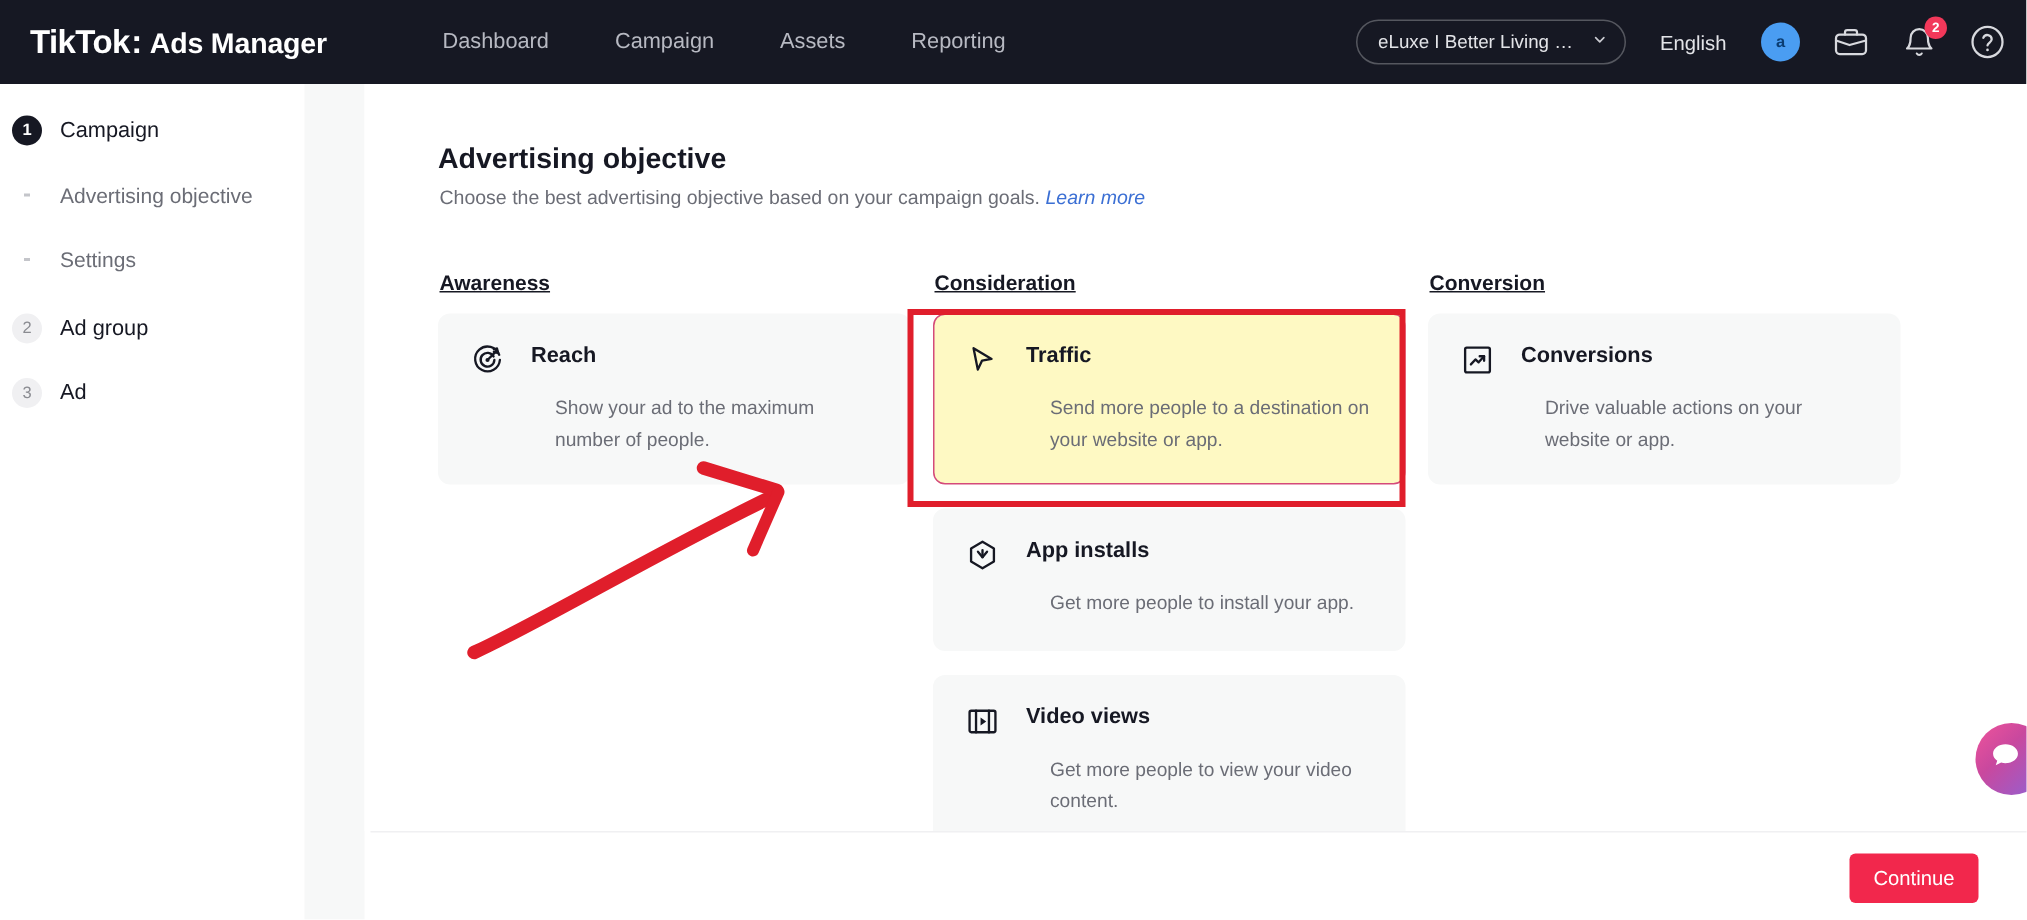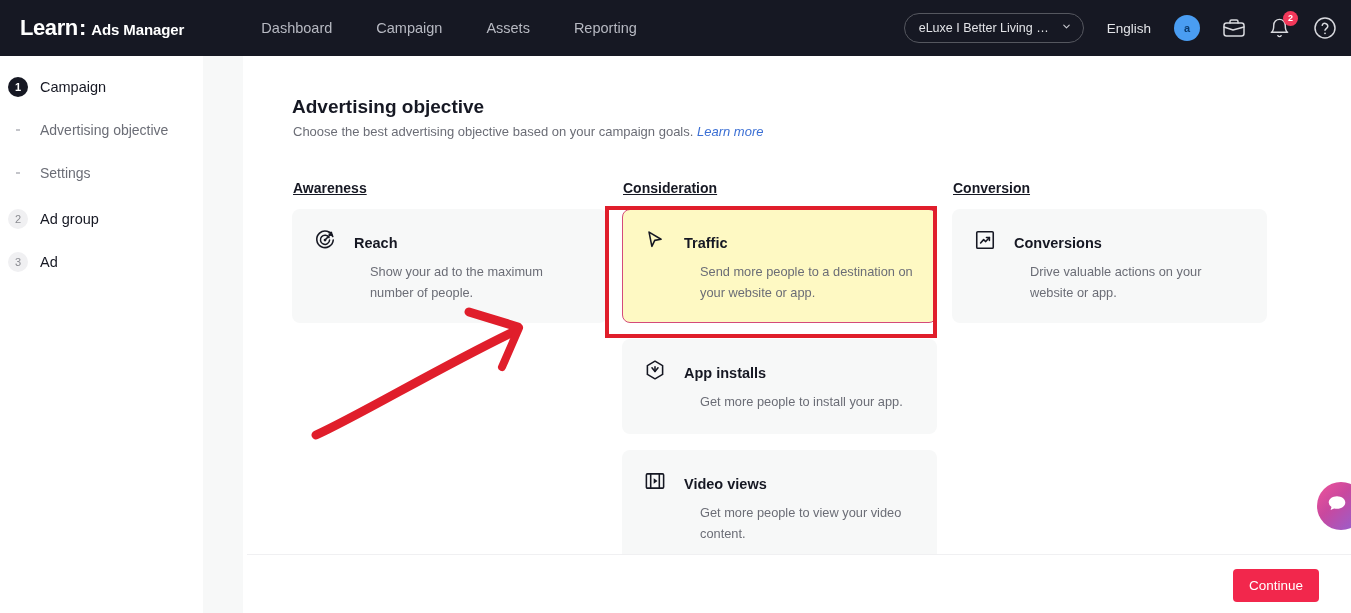--- a/index.html
+++ b/index.html
@@ -21,21 +21,21 @@
   .logo-wrap {
     display: flex; align-items: baseline;
     margin-left: 20px; white-space: nowrap;
   }
   .logo-tiktok {
     color: #ffffff; font-size: 22px; font-weight: bold;
     letter-spacing: -0.4px;
   }
   .logo-colon { color: #ffffff; font-size: 22px; font-weight: bold; margin: 0 1px 0 1px; }
   .logo-ads {
-    color: #ffffff; font-size: 15px; font-weight: bold;
+    color: #ffffff; font-size: 19px; font-weight: bold;
     margin-left: 4px; letter-spacing: -0.1px;
   }
   .nav {
     display: flex; align-items: center;
     margin-left: 77px; gap: 44px;
   }
   .nav-item {
     color: #b7b9c2; font-size: 14.5px; cursor: pointer;
     white-space: nowrap;
   }
@@ -147,21 +147,21 @@
     font-size: 14px; font-weight: bold; color: #161823;
     margin-bottom: 13px; padding-left: 1px; text-decoration: underline;
   }
   .card {
     background: #f7f8f8; border-radius: 8px;
     width: 315px; min-height: 95px;
     padding: 20px 24px 20px 22px;
     margin-bottom: 16px; cursor: pointer;
     position: relative;
   }
-  .card-hd { display: flex; align-items: flex-end; gap: 18px; }
+  .card-hd { display: flex; align-items: flex-start; gap: 18px; }
   .card-icon { width: 22px; height: 22px; flex: 0 0 auto; color: #161823; }
   .card-title { font-size: 14.5px; font-weight: bold; color: #161823; }
   .card-desc {
     margin-top: 11px; margin-left: 56px;
     font-size: 12.8px; color: #6b6d76; line-height: 1.62;
   }
   
   .card.selected {
     background: #fef9c3;
     border: 1px solid #d44a7a;
@@ -210,21 +210,21 @@
   }
   .chat-fab .bub { margin-left: -9px; }
 </style>
 </head>
 <body>
 
 <div class="app">
 
   <div class="topbar">
     <div class="logo-wrap">
-      <span class="logo-tiktok">Learn</span>
+      <span class="logo-tiktok">TikTok</span>
         <span class="logo-colon">:</span>
       <span class="logo-ads">Ads Manager</span>
     </div>
 
     <div class="nav">
       <span class="nav-item">Dashboard</span>
       <span class="nav-item">Campaign</span>
       <span class="nav-item">Assets</span>
       <span class="nav-item">Reporting</span>
     </div>

